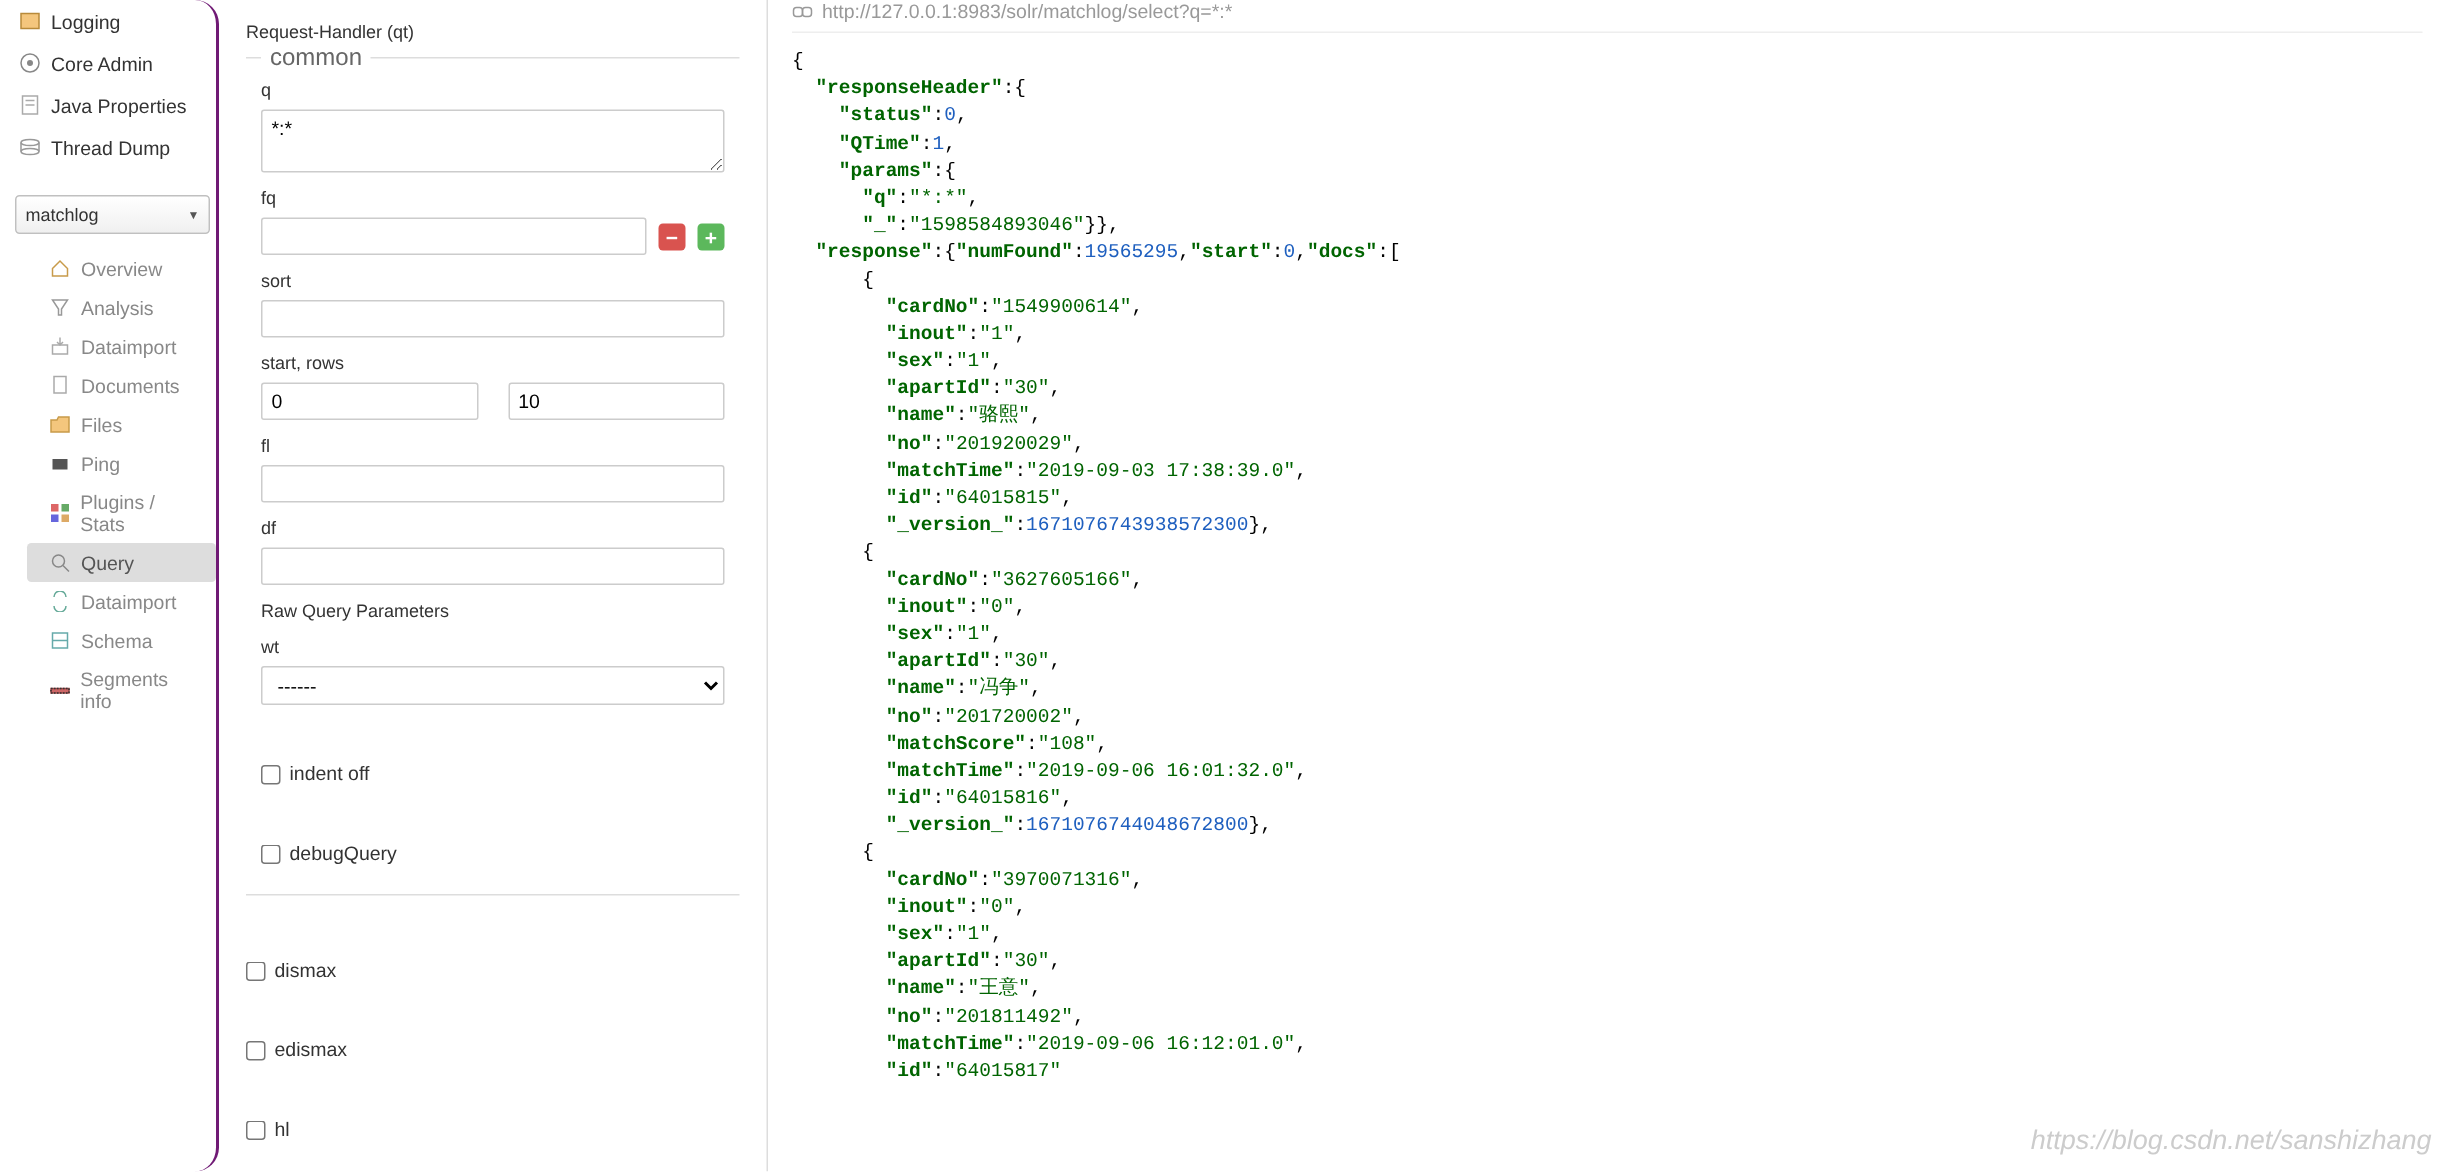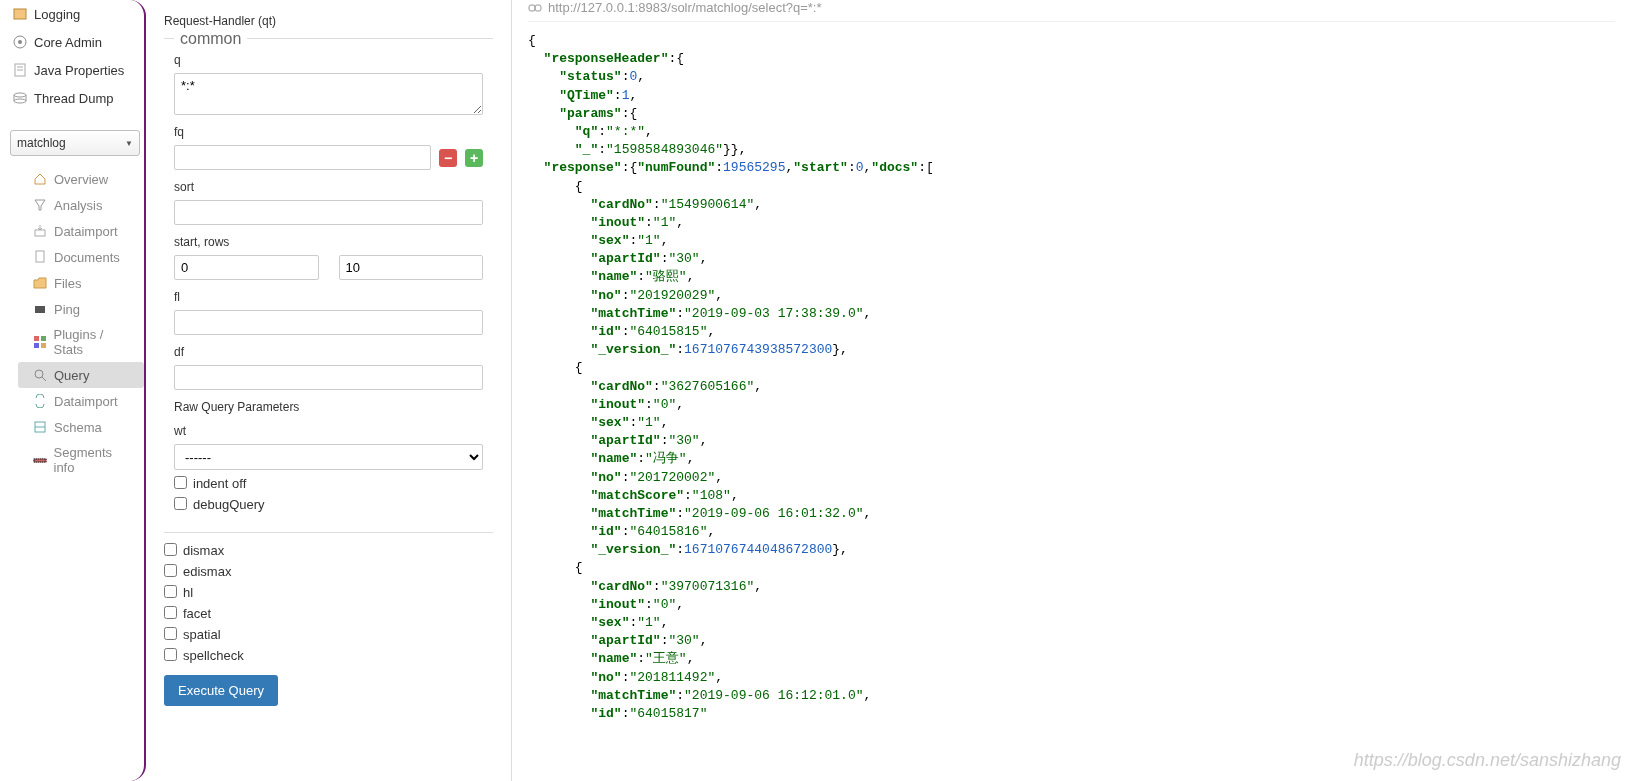--- a/index.html
+++ b/index.html
@@ -18,21 +18,21 @@
 textarea { resize: vertical; height: 42px; }
 .fieldset { border: 1px solid #ddd; margin-top: 4px; padding: 10px; position: relative; display: flex; flex-direction: column; gap: 6px; border-left: none; border-right: none; border-bottom: none; }
 .fieldset .legend { position: absolute; top: -9px; left: 10px; background: #fff; padding: 0 6px; font-size: 16px; color: #666; }
 .row2 { display: flex; gap: 20px; }
 .row2 input { flex: 1; }
 .fq-row { display: flex; align-items: center; gap: 8px; }
 .fq-row input { flex: 1; }
 .sq-btn { width: 18px; height: 18px; border-radius: 3px; display: flex; align-items: center; justify-content: center; color: #fff; font-weight: bold; font-size: 14px; cursor: pointer; }
 .sq-minus { background: #d9534f; }
 .sq-plus { background: #5cb85c; }
-.chk { display: flex; align-items: flex-start; gap: 6px; font-size: 13px; color: #333; }
+.chk { display: flex; align-items: flex-end; gap: 6px; font-size: 13px; color: #333; margin-top: 32px; }
 .exec-btn { background: #337ab7; color: #fff; border: none; border-radius: 3px; padding: 8px 14px; width: fit-content; cursor: pointer; font-size: 13px; margin-top: 6px; }
 .result-col { flex: 1; border-left: 1px solid #ddd; display: flex; flex-direction: column; padding: 0 16px; overflow: auto; }
 .url-bar { display: flex; align-items: center; gap: 6px; color: #999; font-size: 13px; margin-bottom: 10px; border-bottom: 1px solid #eee; padding-bottom: 6px; }
 .url-bar .icon { width: 14px; height: 14px; }
 .json { font-family: "Courier New", monospace; font-size: 13px; line-height: 1.4; white-space: pre; color: #000; }
 .json .k { color: #006400; font-weight: bold; }
 .json .s { color: #006400; }
 .json .n { color: #1e5fbf; }
 .watermark { position: absolute; bottom: 10px; right: 10px; color: #ccc; font-size: 18px; font-style: italic; }
 .arrow { font-size: 8px; color: #555; }

